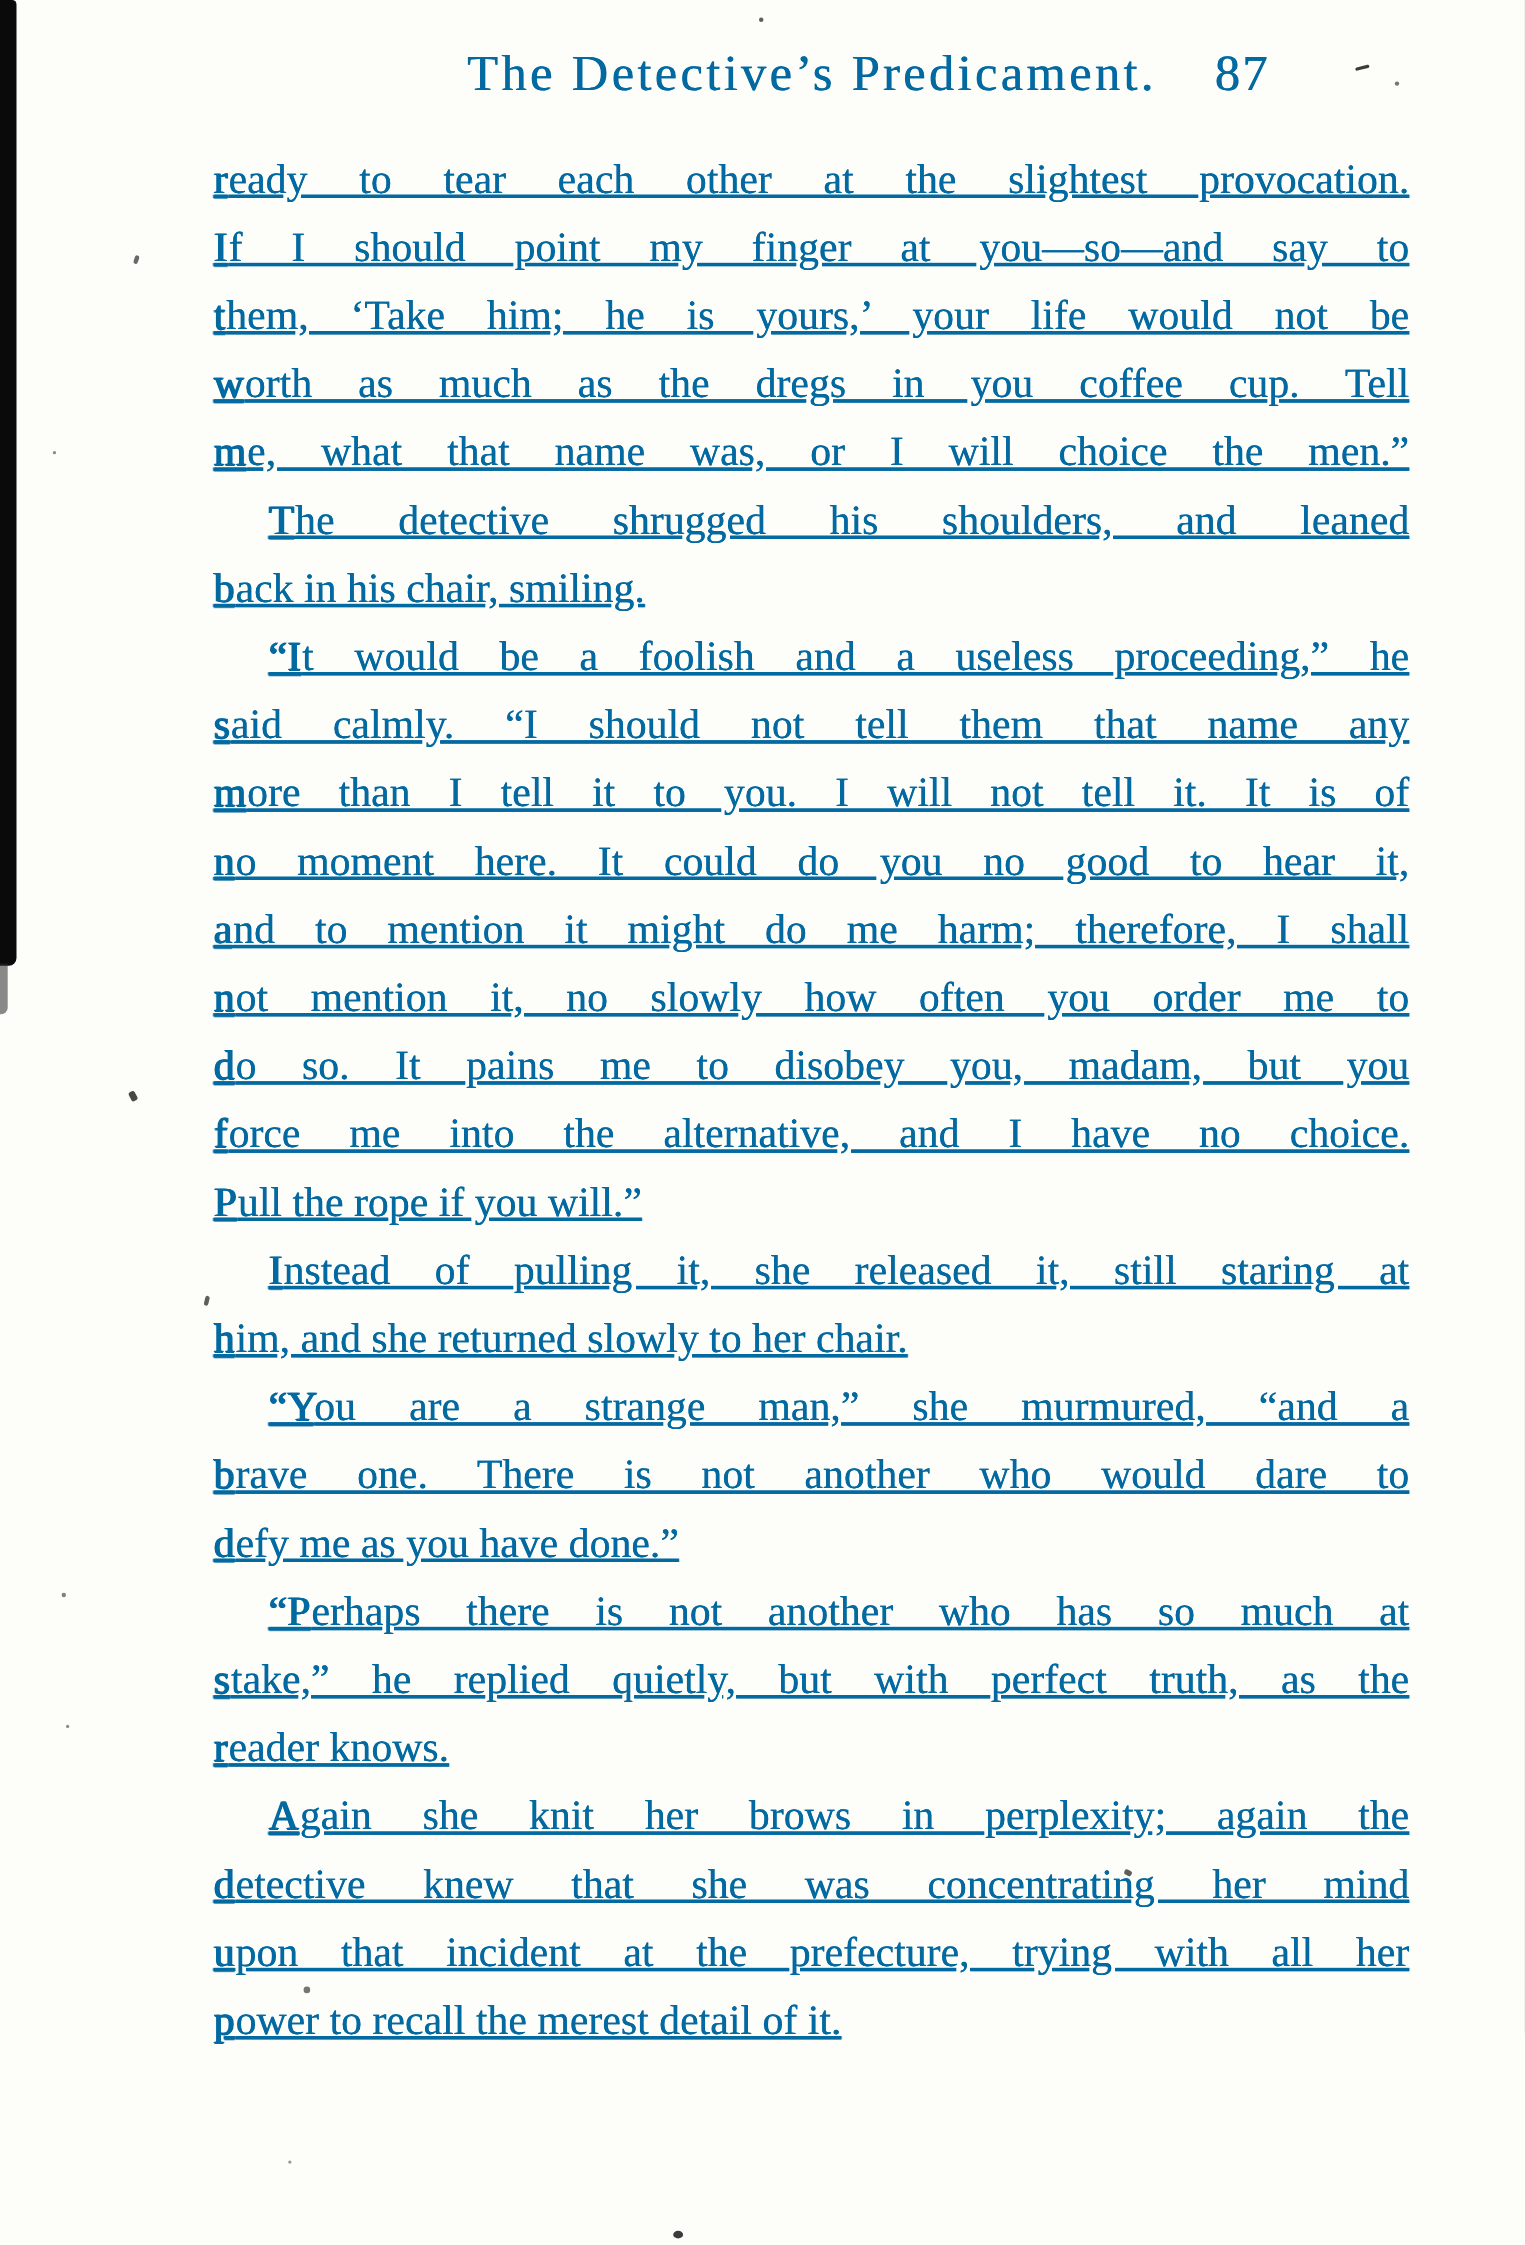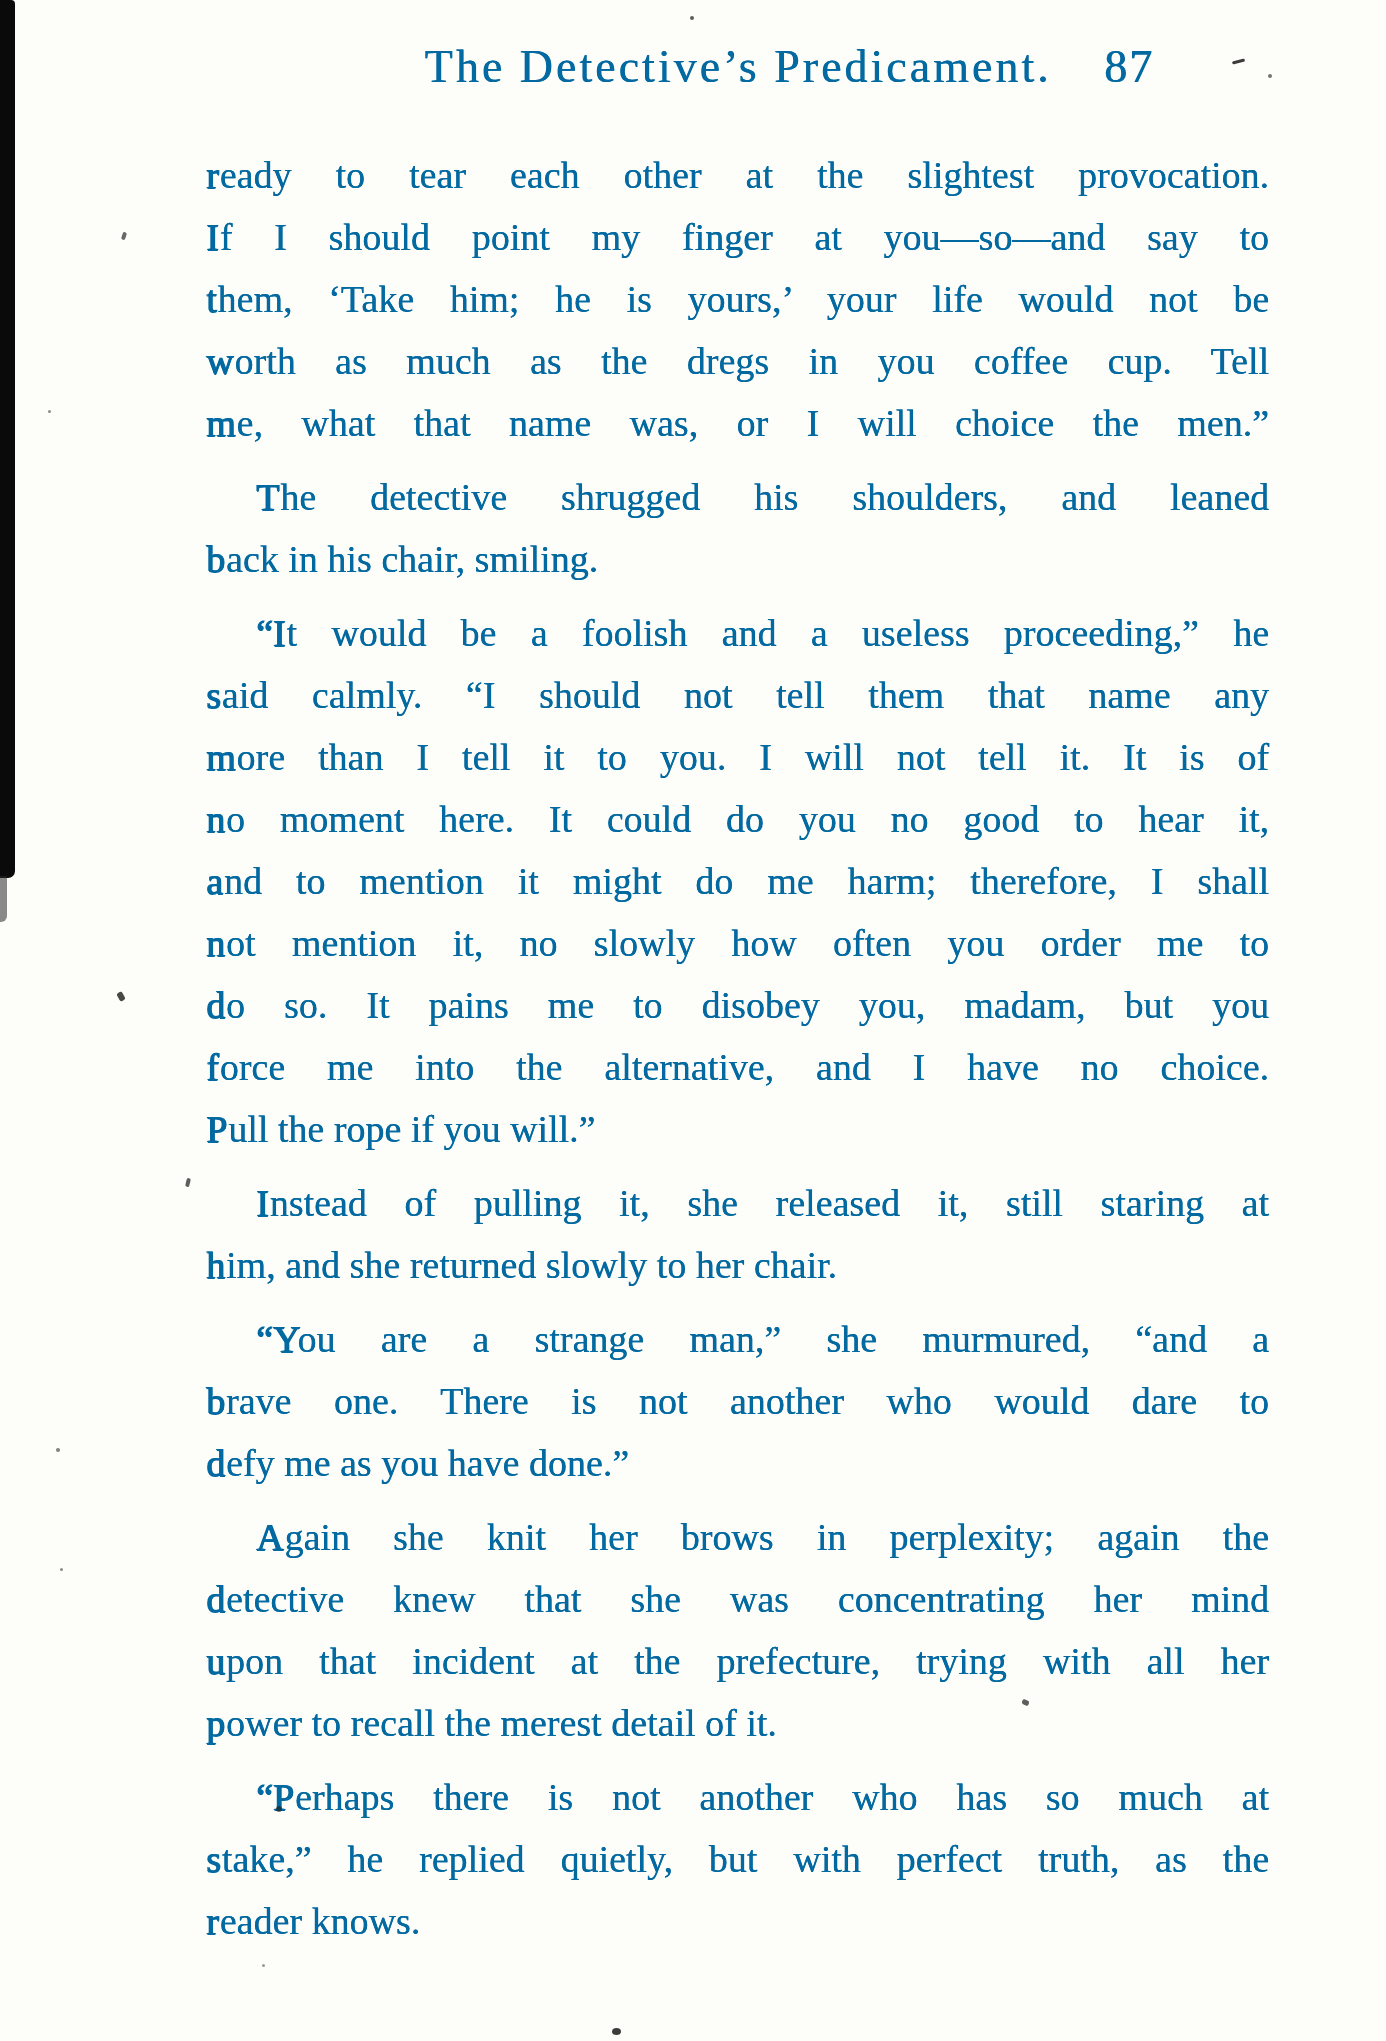--- a/index.html
+++ b/index.html
@@ -34,21 +34,21 @@
     font-size:46px;letter-spacing:2px;
     text-shadow:0.7px 0 0 currentColor;
   }
 
   
   .text{
     position:absolute;left:195px;top:132px;width:1086px;
     font-size:38px;line-height:62px;
     text-shadow:0.3px 0 0 currentColor;
   }
-  .para{margin:12px;padding:0;}
+  .para{margin:0;padding:0;text-decoration:underline;}
   .ln{
     text-align:justify;
     text-align-last:justify;
     -moz-text-align-last:justify;
   }
   .ln.short{text-align-last:left;-moz-text-align-last:left;}
   .ln.indent{text-indent:50px;}
   
   .ln::first-letter{
     text-shadow:-1.3px 0 0 currentColor,-0.6px 0.6px 0 currentColor;
@@ -97,30 +97,30 @@
       <div class="ln short">him, and she returned slowly to her chair.</div>
     </div>
 
     <div class="para">
       <div class="ln indent">“You are a strange man,” she murmured, “and a</div>
       <div class="ln">brave one. There is not another who would dare to</div>
       <div class="ln short">defy me as you have done.”</div>
     </div>
 
     <div class="para">
+      <div class="ln indent">“Perhaps there is not another who has so much at</div>
+      <div class="ln">stake,” he replied quietly, but with perfect truth, as the</div>
+      <div class="ln short">reader knows.</div>
+    </div>
+
+    <div class="para">
       <div class="ln indent">Again she knit her brows in perplexity; again the</div>
       <div class="ln">detective knew that she was concentrating her mind</div>
       <div class="ln">upon that incident at the prefecture, trying with all her</div>
       <div class="ln short">power to recall the merest detail of it.</div>
-    </div>
-
-    <div class="para">
-      <div class="ln indent">“Perhaps there is not another who has so much at</div>
-      <div class="ln">stake,” he replied quietly, but with perfect truth, as the</div>
-      <div class="ln short">reader knows.</div>
     </div>
 
   </div>
 
   <div class="speck" style="left:1232px;top:60px;width:13px;height:3px;border-radius:2px;transform:rotate(-14deg);opacity:.85;"></div>
   <div class="speck" style="left:1268px;top:74px;width:4px;height:4px;opacity:.6;"></div>
   <div class="speck" style="left:690px;top:16px;width:4px;height:4px;opacity:.7;"></div>
   <div class="speck" style="left:122px;top:232px;width:4px;height:8px;border-radius:2px;transform:rotate(18deg);opacity:.65;"></div>
   <div class="speck" style="left:48px;top:410px;width:3px;height:3px;opacity:.5;"></div>
   <div class="speck" style="left:118px;top:992px;width:6px;height:9px;border-radius:2px;transform:rotate(-28deg);opacity:.8;"></div>

